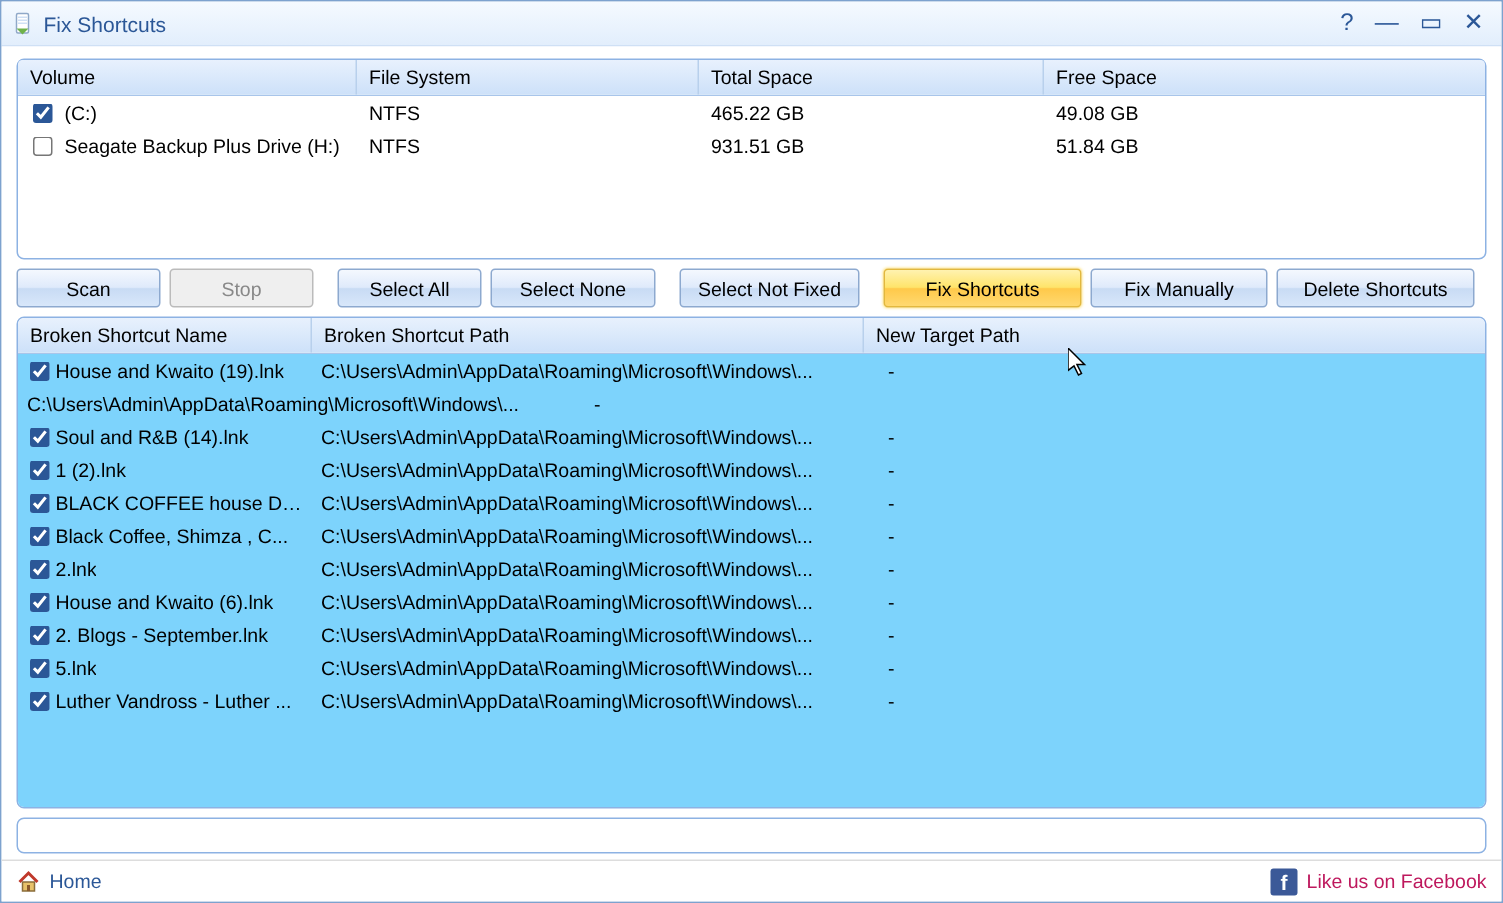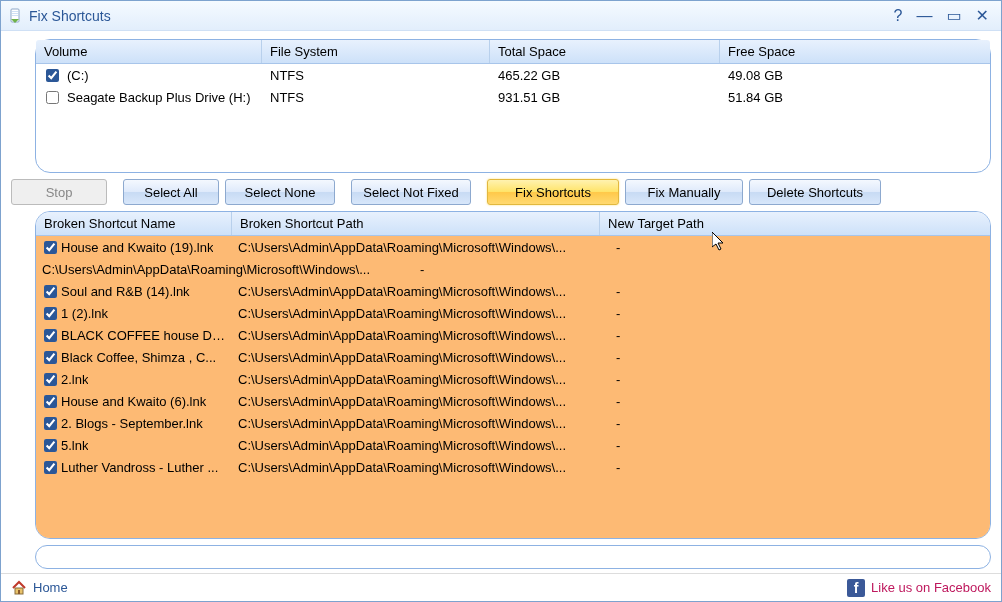--- a/index.html
+++ b/index.html
@@ -38,23 +38,22 @@
     padding: 8px 10px 4px 10px;
     display: flex;
     flex-direction: column;
     gap: 6px;
     background: #fff;
     overflow: hidden;
   }
 
   .panel {
     border: 1px solid #8db2e3;
-    border-radius: 15px;
+    border-radius: 5px;
     background: #fff;
-    margin-left: 24px;
   }
 
   
   .volume-panel { height: 134px; display: flex; flex-direction: column; }
   .vol-header {
     display: flex;
     background: linear-gradient(to bottom, #e8f1fd 0%, #cde1f9 100%);
     border-bottom: 1px solid #a8c5ea;
     border-radius: 3px 3px 0 0;
     font-size: 13px;
@@ -115,21 +114,21 @@
     border-bottom: 1px solid #a8c5ea;
     border-radius: 3px 3px 0 0;
     height: 24px;
     align-items: center;
   }
   .sc-header > div { padding: 0 8px; border-right: 1px solid #b8d0ec; height: 100%; display: flex; align-items: center; }
   .sc-header > div:last-child { border-right: none; }
   .sc-col-name { width: 196px; }
   .sc-col-path { width: 368px; }
   .sc-col-target { flex: 1; }
-  .sc-body { flex: 1; overflow-y: scroll; background: #fdba74; }
+  .sc-body { flex: 1; overflow-y: scroll; background: #7dd3fc; }
   .sc-row { display: flex; height: 22px; align-items: center; }
   .sc-row > div { padding: 0 6px; white-space: nowrap; overflow: hidden; text-overflow: ellipsis; }
   .sc-cell-name { width: 196px; display: flex; align-items: center; }
   .sc-cell-path { width: 368px; }
   .sc-cell-target { flex: 1; padding-left: 16px !important; }
 
   
   .sc-body::-webkit-scrollbar { width: 17px; }
   .sc-body::-webkit-scrollbar-track { background: #f0f4fb; border-left: 1px solid #cdd9ec; }
   .sc-body::-webkit-scrollbar-thumb { background: linear-gradient(to right,#dbe6f6,#b7cdec); border: 1px solid #9fb9dd; border-radius: 2px; }
@@ -214,20 +213,21 @@
             <span>Seagate Backup Plus Drive (H:)</span>
           </div>
           <div class="vol-cell-fs">NTFS</div>
           <div class="vol-cell-total">931.51 GB</div>
           <div class="vol-cell-free">51.84 GB</div>
         </div>
       </div>
   </div>
 
   <div class="buttonbar">
+    <button class="btn btn-scan">Scan</button>
     <button class="btn btn-stop">Stop</button>
     <button class="btn btn-selectall">Select All</button>
     <button class="btn btn-selectnone">Select None</button>
     <button class="btn btn-selectnf">Select Not Fixed</button>
     <button class="btn btn-fixshort">Fix Shortcuts</button>
     <button class="btn btn-fixman">Fix Manually</button>
     <button class="btn btn-delshort">Delete Shortcuts</button>
   </div>
 
   <div class="panel shortcut-panel">

